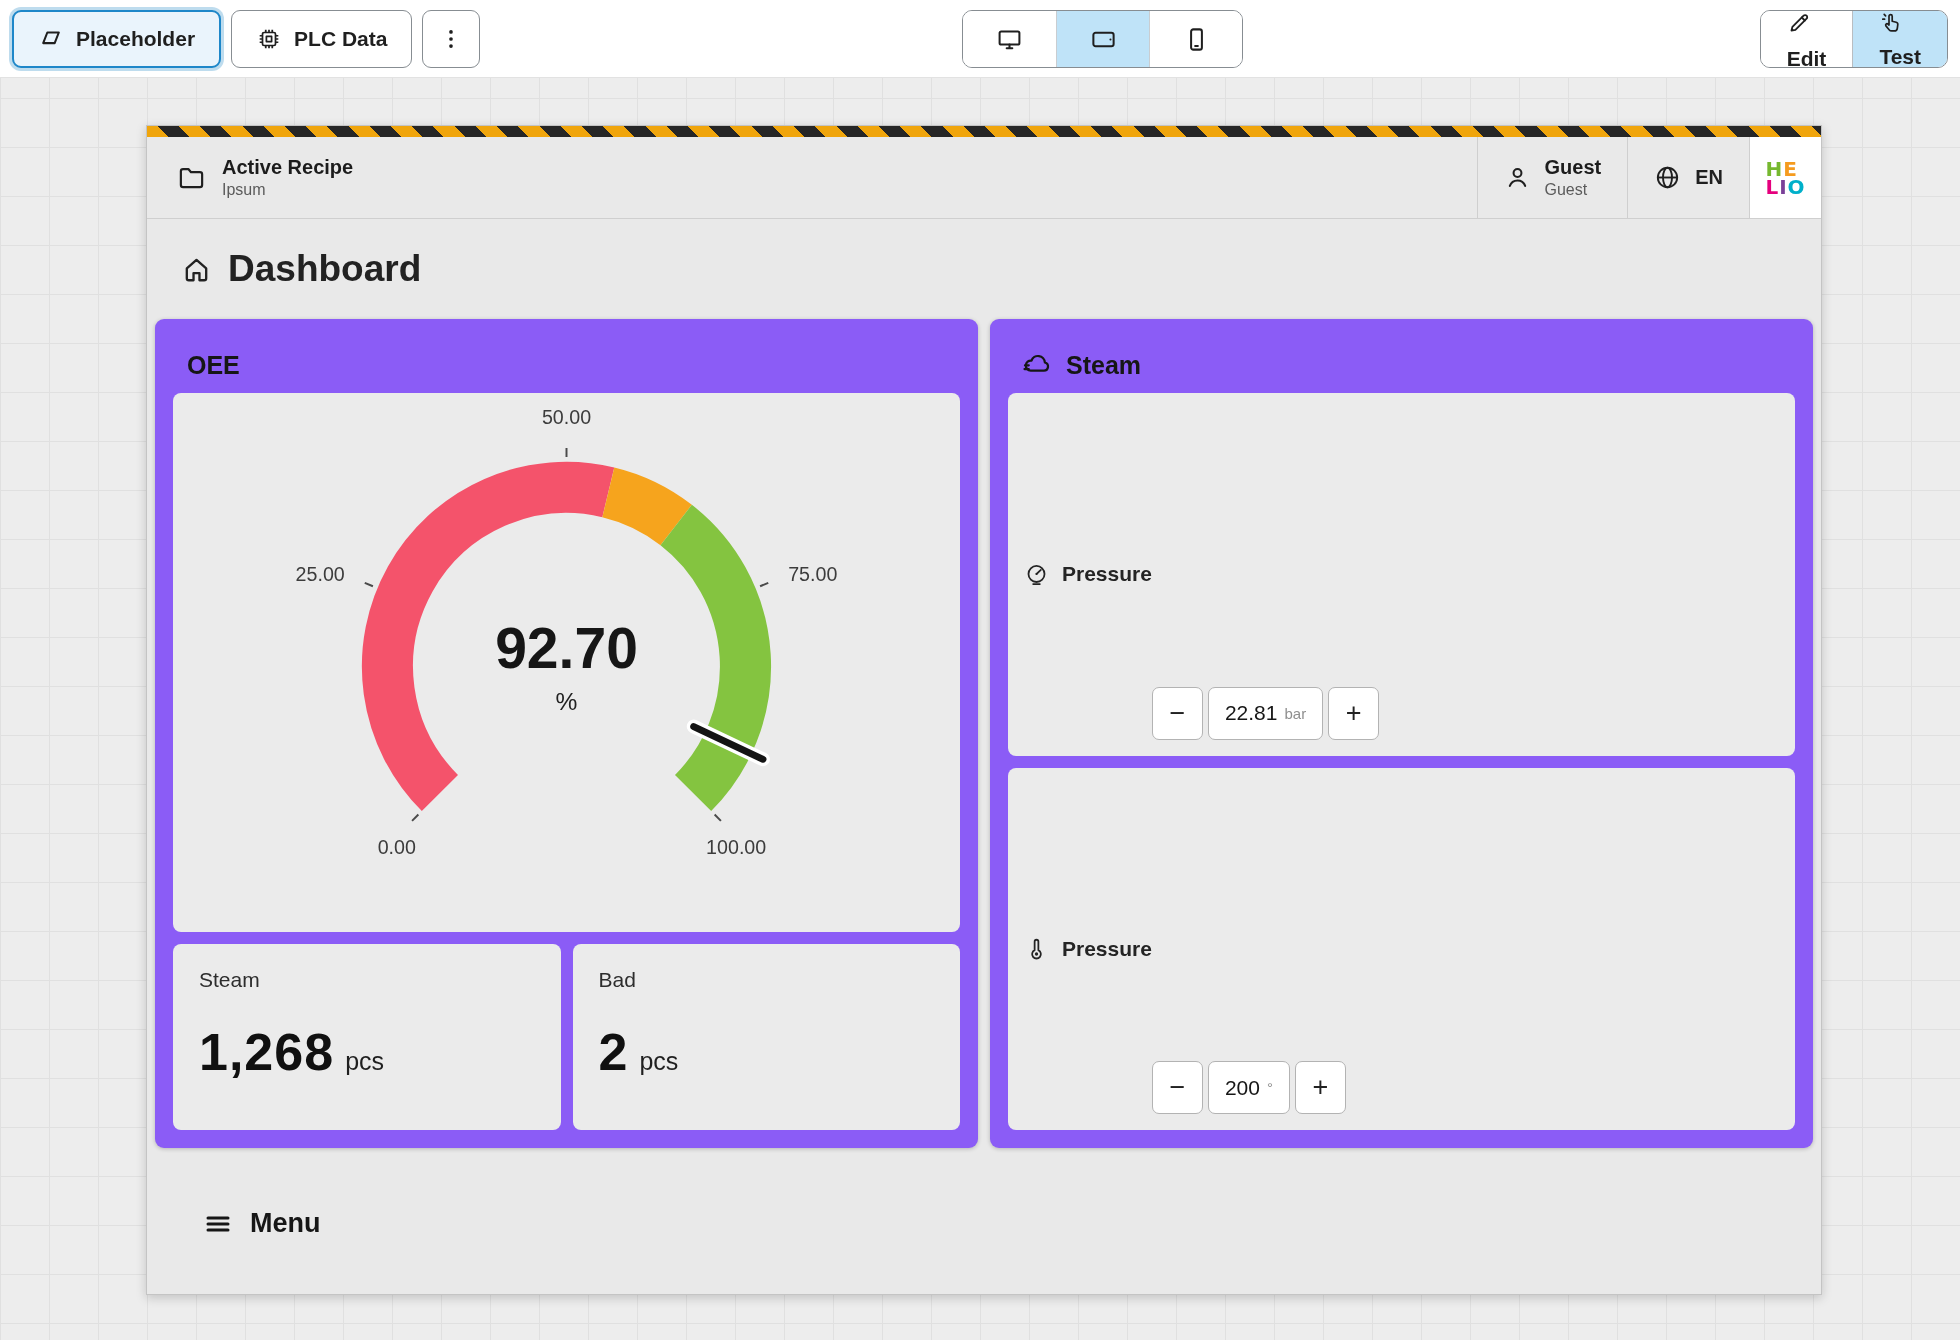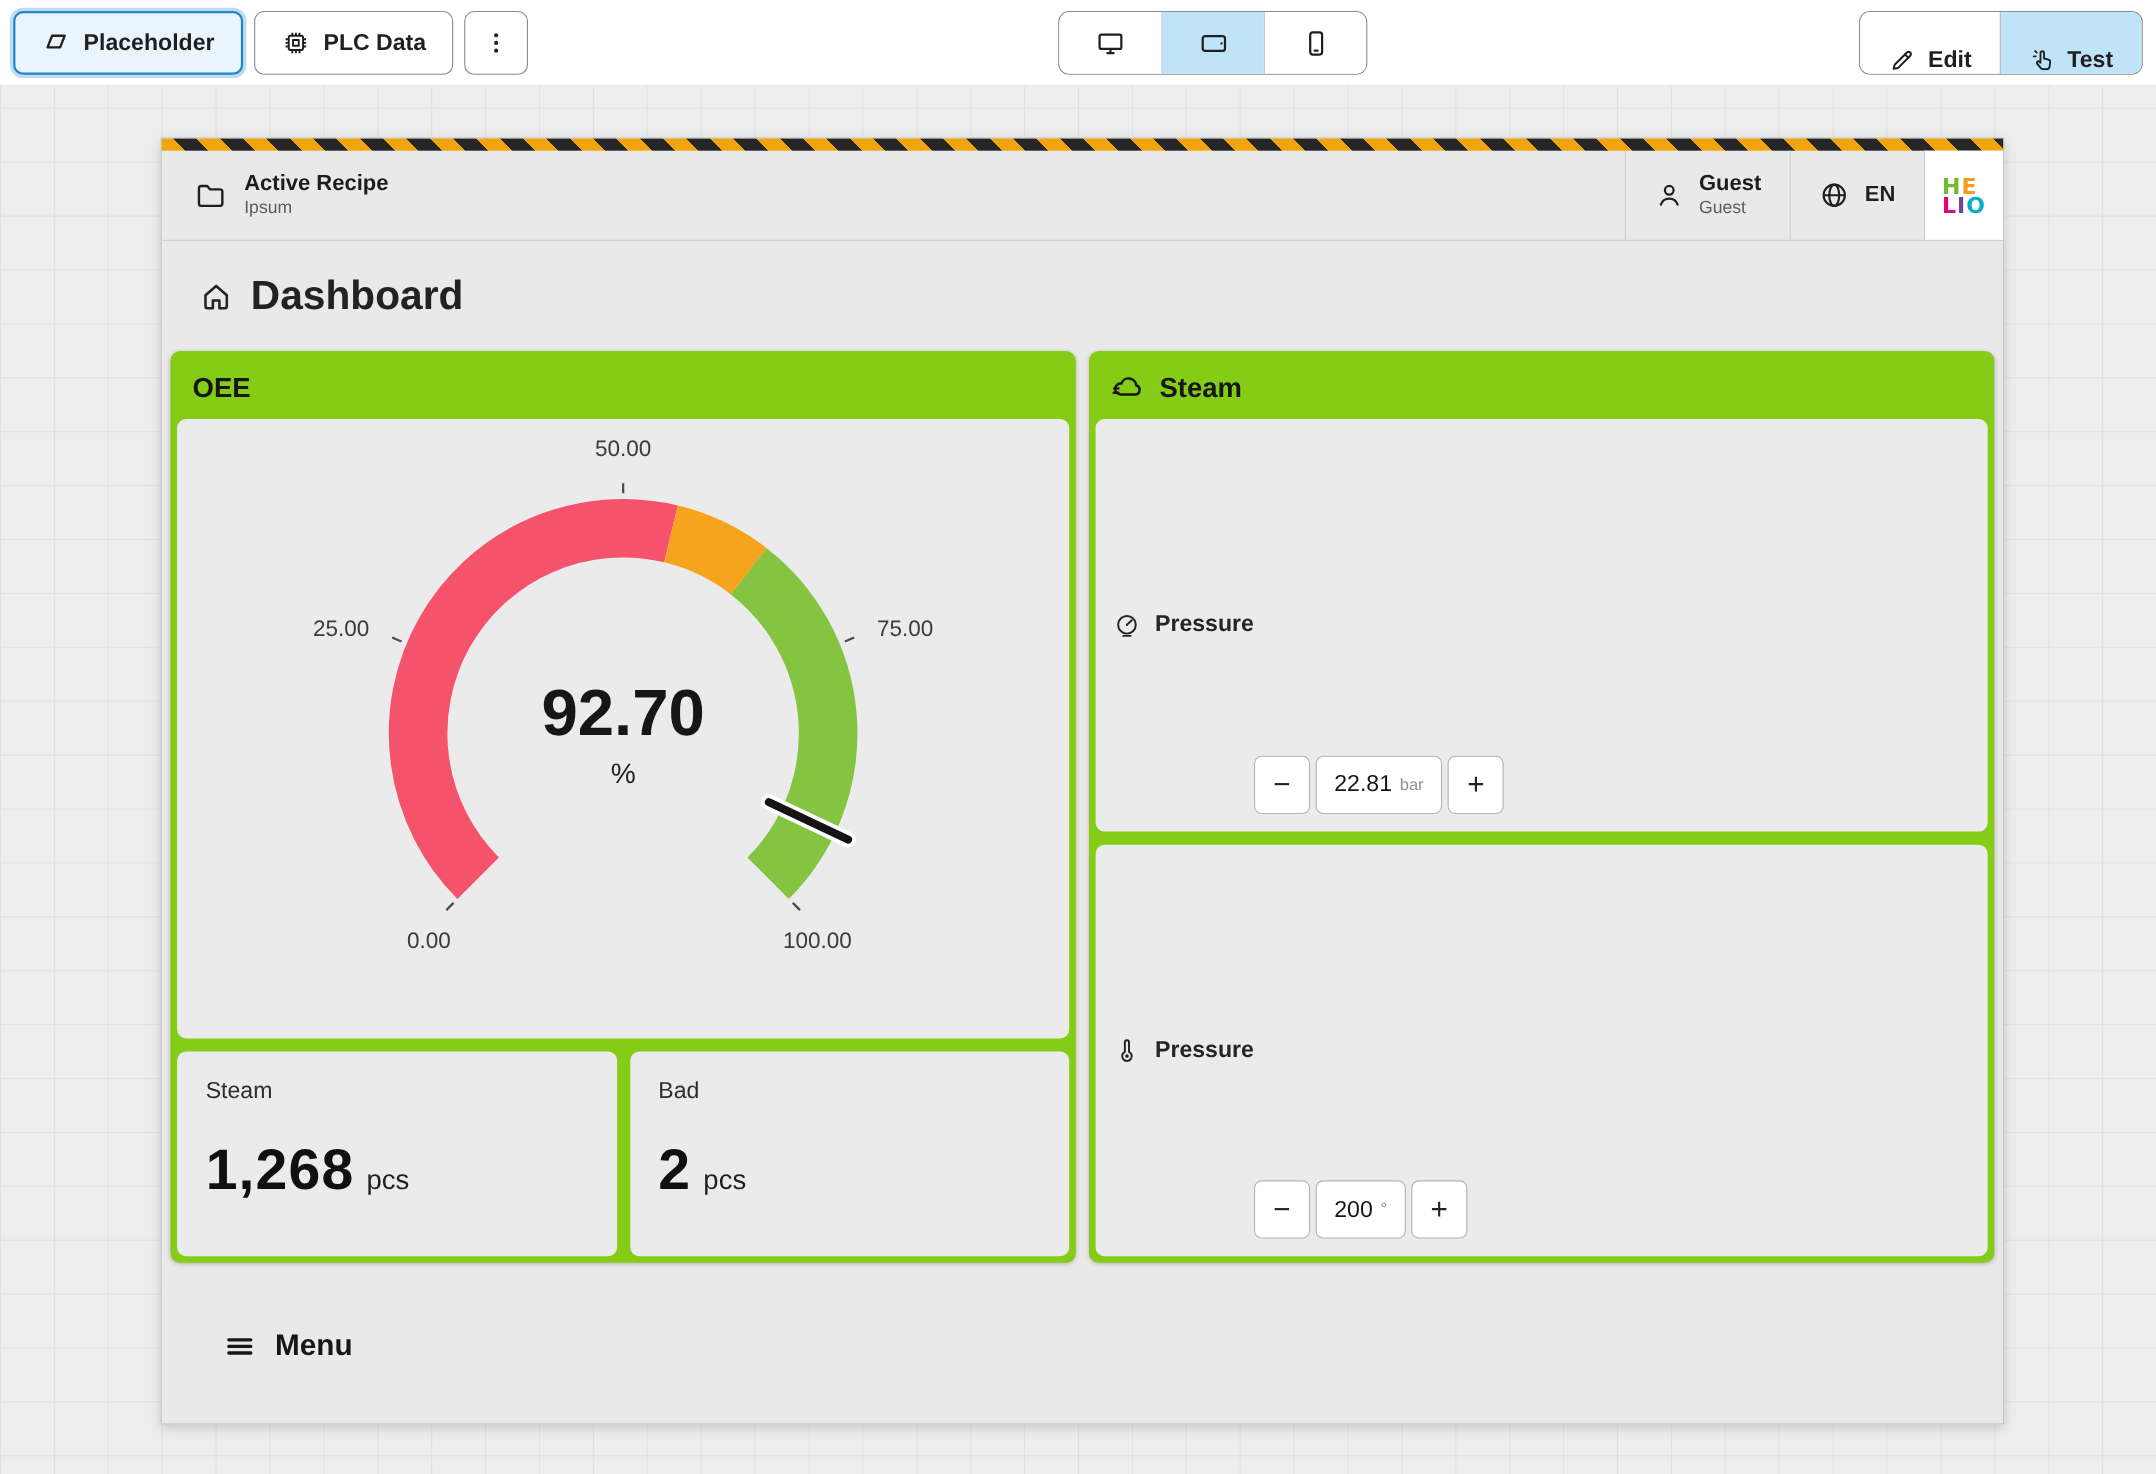--- a/index.html
+++ b/index.html
@@ -39,22 +39,22 @@
   }
   .seg { width:93px; display:flex; align-items:center; justify-content:center; cursor:pointer; background:#fff; }
   .seg + .seg { border-left:1px solid #c9cdd1; }
   .seg.selected { background:var(--selected-fill,#bfe3f8); }
 
   .tb-group-right {
     position:absolute; right:12px; top:10px; height:58px; display:flex;
     border:1.5px solid #878d92; border-radius:10px; overflow:hidden; background:#fff;
   }
   .tb-seg-btn {
-    display:flex; align-items:flex-end; gap:12px; padding:0 26px;
-    font-size:21px; font-weight:bold; cursor:pointer; background:#fff;
+    display:flex; align-items:flex-start; gap:12px; padding:0 26px;
+    font-size:21px; font-weight:bold; cursor:pointer; background:#fff;flex-direction:column;
   }
   .tb-seg-btn + .tb-seg-btn { border-left:1px solid #b9bdc1; }
   .tb-seg-btn.selected { background:var(--selected-fill,#bfe3f8);gap:10px; }
 
   
   .frame {
     position:absolute; left:146px; top:125px; width:1676px; height:1170px;
     background:#e9e9e9; border:1px solid #c4c4c4;
     box-shadow:0 3px 10px rgba(0,0,0,.18);
     display:flex; flex-direction:column;
@@ -70,22 +70,22 @@
   .hdr-sec { display:flex; align-items:center; gap:14px; padding:0 26px; border-left:1px solid #cfcfcf; cursor:pointer; }
   .lang { font-size:20px; font-weight:bold; }
   .logo-sec { width:72px; background:#fff; display:flex; align-items:center; justify-content:center; border-left:1px solid #cfcfcf; padding:0; cursor:default; }
   .helio-logo { font-family:"DejaVu Sans",sans-serif; font-weight:bold; font-size:20px; line-height:18px; letter-spacing:1px; }
 
   .title-row { height:100px; flex:none; display:flex; align-items:center; gap:16px; padding-left:34px; }
   .page-title { font-size:37px; font-weight:bold; color:#222; }
 
   .cards { height:829px; flex:none; display:flex; gap:12px; padding:0 8px; }
   .card {
-    flex:1; background:#84cc16; border-radius:9px; box-shadow:0 1px 4px rgba(0,0,0,.22);
-    padding:6px; display:flex; flex-direction:column;justify-content:flex-end;
+    flex:1; background:#8b5cf6; border-radius:9px; box-shadow:0 1px 4px rgba(0,0,0,.22);
+    padding:18px; display:flex; flex-direction:column;justify-content:flex-end;
   }
   .card-title-row { height:56px; flex:none; display:flex; align-items:center; gap:14px; padding:0 6px 0 14px; }
   .card-title { font-size:25px; font-weight:bold; color:#161616; }
 
   .gauge-tile { flex:1; background:#ebebeb; border-radius:8px; overflow:hidden; display:flex; }
   .gauge-tile svg { width:100%; height:100%; font-family:"Liberation Sans",sans-serif; }
 
   .stat-row { height:186px; flex:none; display:flex; gap:12px; margin-top:12px; }
   .stat-tile { flex:1; background:#ebebeb; border-radius:8px; padding:24px 26px; }
   .stat-label { font-size:21px; color:#2d2d2d; }

